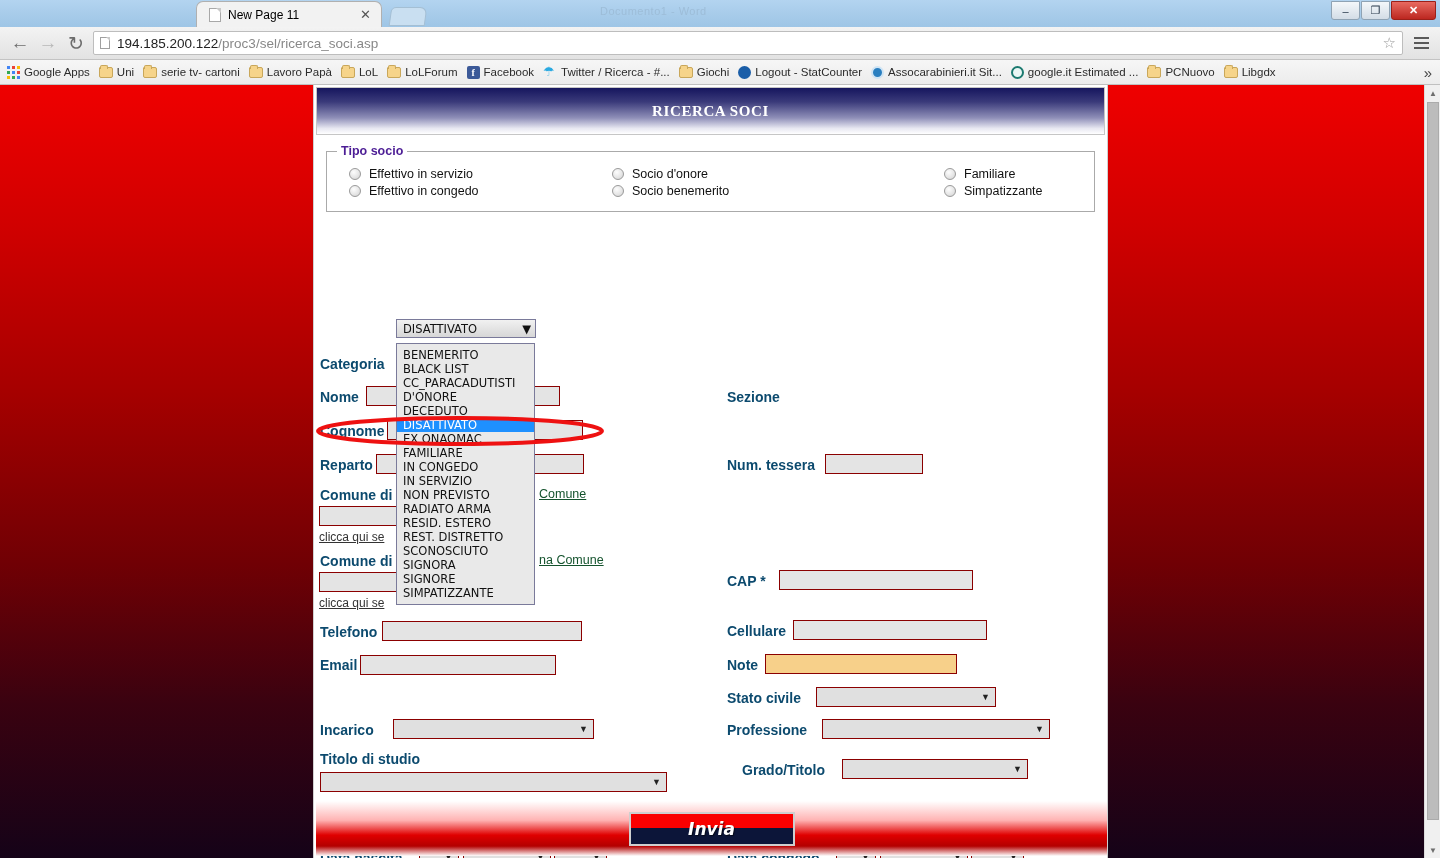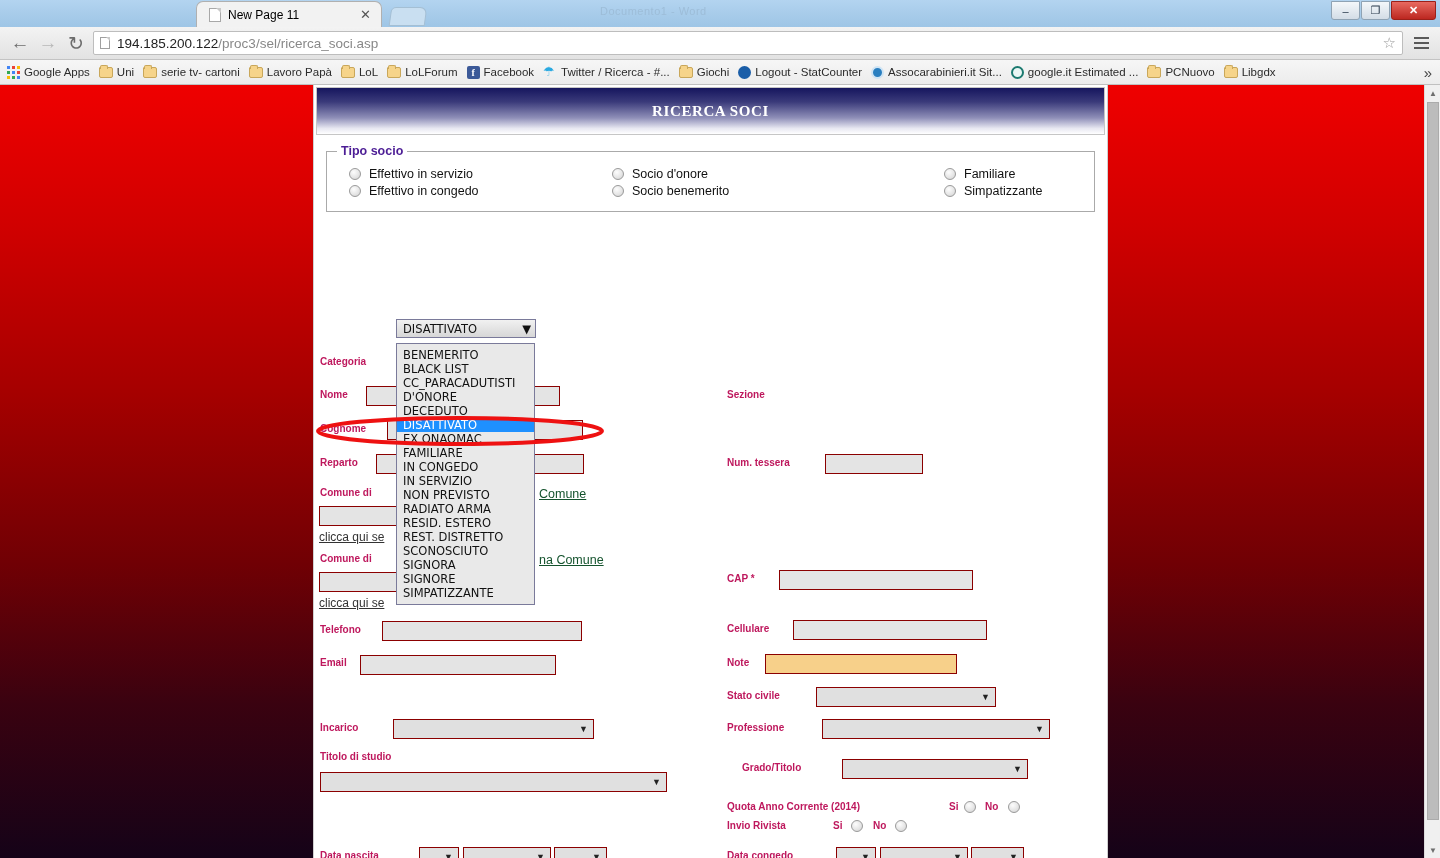--- a/index.html
+++ b/index.html
@@ -205,21 +205,21 @@
   .rc3 { width: auto; }
   .radio {
     width: 12px; height: 12px; border-radius: 50%;
     background: radial-gradient(circle at 38% 33%, #fdfdfd 0%, #e6e6e6 55%, #cfcfcf 100%);
     border: 1px solid #9a9a9a; margin-right: 8px; flex: 0 0 auto;
     cursor: pointer;
   }
 
   .form-body { position: relative; padding: 0 7px; }
   .fld-label {
-    font-weight: bold; font-size: 10px; color: #be185d;
+    font-weight: bold; font-size: 14px; color: #0c4a6e;
     font-family: "Liberation Sans", sans-serif;
   }
   .txt {
     background: #e4e4e4; border: 1px solid #8b0000;
     height: 20px; vertical-align: middle; display: inline-block;
   }
   .sel {
     background: #e0e0e0; border: 1px solid #8b0000;
     height: 20px; display: inline-flex; align-items: center;
     justify-content: flex-end; padding-right: 5px;
@@ -552,20 +552,25 @@
           </span>
         <span class="abs sel" style="left:566px; top:635px; width:88px;">
             <span class="cr">▼</span>
           </span>
         <span class="abs sel" style="left:657px; top:635px; width:53px;">
             <span class="cr">▼</span>
           </span>
 
       </div>
 
+      <div class="footer-bar">
+        <div class="invia">
+          <span>Invia</span>
+        </div>
+      </div>
 
     </div>
 
     <div class="dd-closed">
       <span>DISATTIVATO</span>
       <span>▼</span>
     </div>
 
     <div class="dd-popup">
       <div class="dd-item">BENEMERITO</div>

